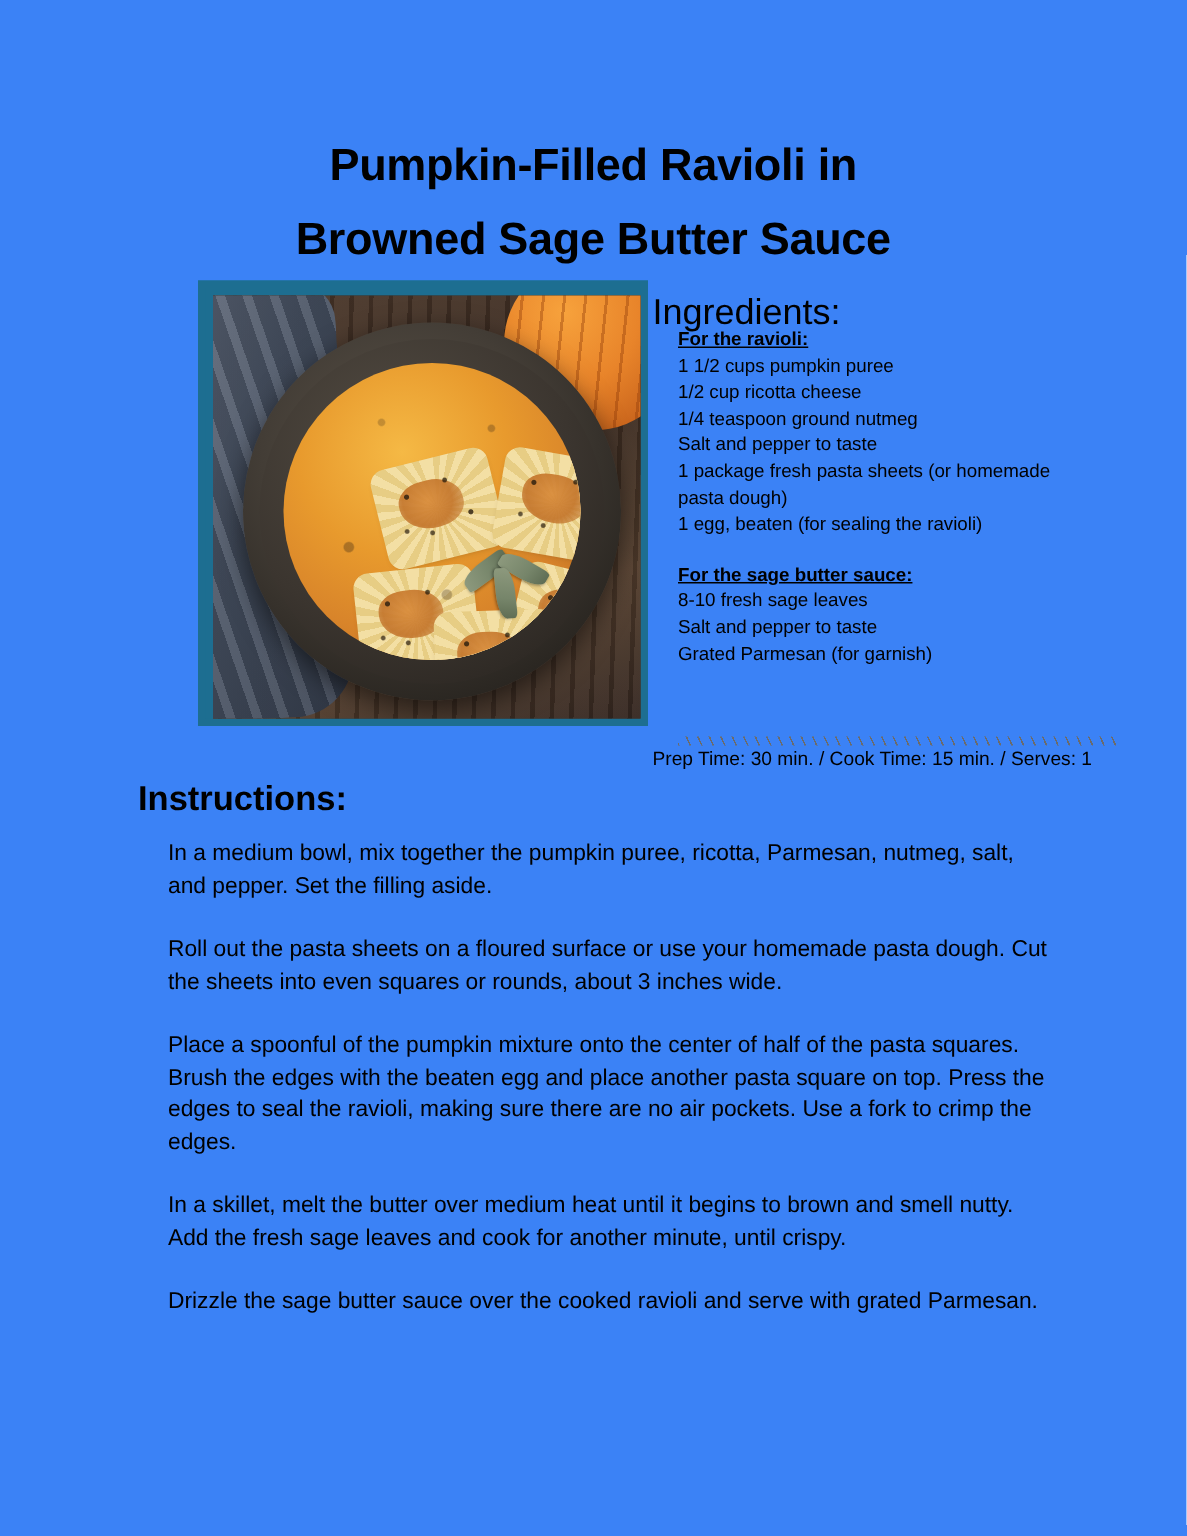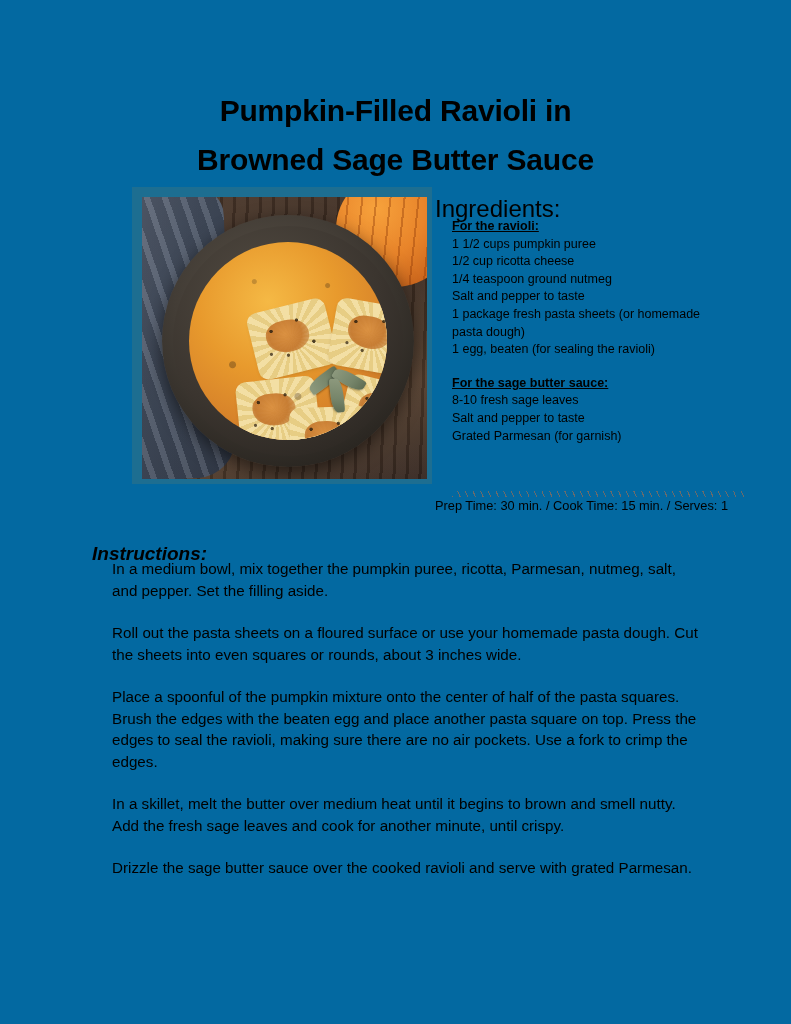--- a/index.html
+++ b/index.html
@@ -14,21 +14,21 @@
     font-family: "Liberation Sans", sans-serif;
     color: #000000;
     overflow: hidden;
   }
 
   .page {
     position: absolute;
     left: 0; top: 0;
     width: 791px;
     height: 1024px;
-    background: #0369a1;
+    background: #3b82f6;
   }
 
   
   .doc-title {
     position: absolute;
     left: 0;
     top: 66px;
     width: 791px;
     text-align: center;
     font-size: 30px;
@@ -232,25 +232,24 @@
     background-image: repeating-linear-gradient(
         66deg,
         #6b6b6b 0px, #6b6b6b 1px,
         rgba(255,255,255,0) 1px, rgba(255,255,255,0) 7px);
   }
 
   
   .instructions-heading {
     position: absolute;
     left: 92px;
-    top: 523px;
-    font-size: 19px;
+    top: 498px;
+    font-size: 23px;
     font-weight: bold;
     line-height: 30px;
-    font-style: italic;
   }
   .instructions-body {
     position: absolute;
     left: 92px;
     top: 558px;
     width: 608px;
     font-size: 15.2px;
     line-height: 21.5px;
   }
   .step {

